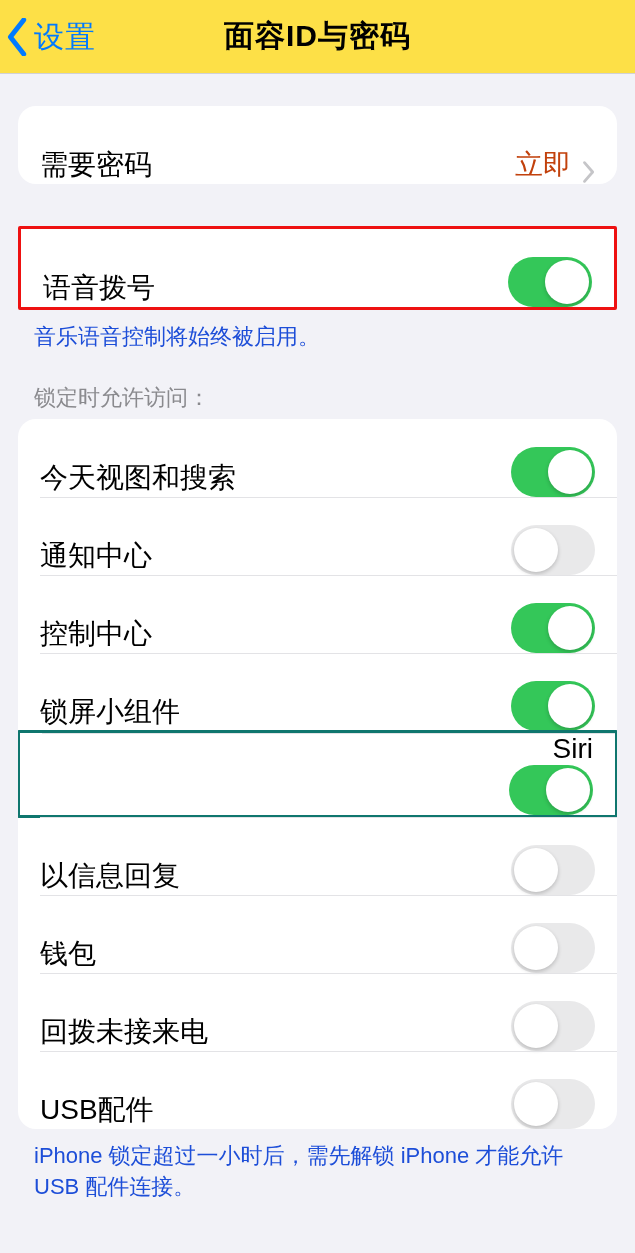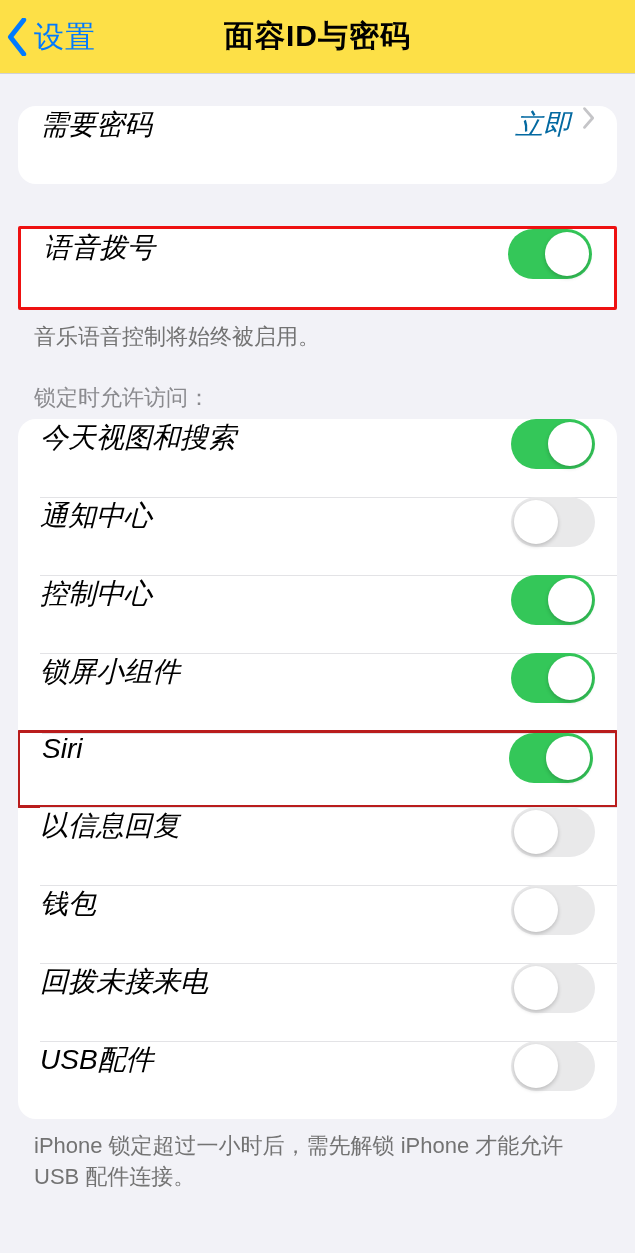--- a/index.html
+++ b/index.html
@@ -41,39 +41,38 @@
   .content { padding: 0 0 10px 0; }
   .group {
     background: #fff;
     margin: 30px 18px 0 18px;
     border-radius: 18px;
     overflow: hidden;
   }
   .group.first { margin-top: 32px; }
   .row {
     display: flex;
-    align-items: flex-start;
+    align-items: flex-end;
     min-height: 78px;
     padding: 0 22px;
     font-size: 28px;
     position: relative;
-    font-style: italic;
   }
   .row + .row::before {
     content: "";
     position: absolute;
     left: 22px;
     right: 0;
     top: 0;
     height: 1px;
     background: #e3e3e6;
   }
   .row-label { flex: 1; }
   .row-value {
-    color: #0369a1;
+    color: #c2410c;
     font-size: 28px;
     margin-right: 10px;
   }
   .chevron {
     width: 14px; height: 24px;
     color: #c5c5c8;
   }
   .toggle {
     width: 84px; height: 50px;
     border-radius: 25px;
@@ -86,39 +85,40 @@
     top: 3px; left: 3px;
     width: 44px; height: 44px;
     background: #fff;
     border-radius: 50%;
     box-shadow: 0 2px 4px rgba(0,0,0,.2);
     transition: none;
   }
   .toggle.on { background: #34c759; }
   .toggle.on .knob { left: 37px; }
   .footer-text {
-    color: #737373;
+    color: #1d4ed8;
     font-size: 22px;
     padding: 12px 34px 0 34px;
     line-height: 1.4;
   }
   .header-text {
     color: #8a8a8e;
     font-size: 22px;
     padding: 34px 34px 10px 34px;
   }
   
   .group.g2 { margin-top: 42px; }
   .header-text.h2 { padding-top: 30px; padding-bottom: 6px; }
   .group.g3 { margin-top: 0; }
   
   .row.hl {
-    border: 3px solid #b91c1c;
+    border: 3px solid #0f766e;
     border-radius: 2px;
     margin: -1px; 
+    flex-direction: column;
   }
   
   .group.g2.hl {
     border: 3px solid #e11;
     border-radius: 2px;
     padding: 0;
   }
   .group.g2.hl .row { border-radius: 0; }
 </style>
 </head>

